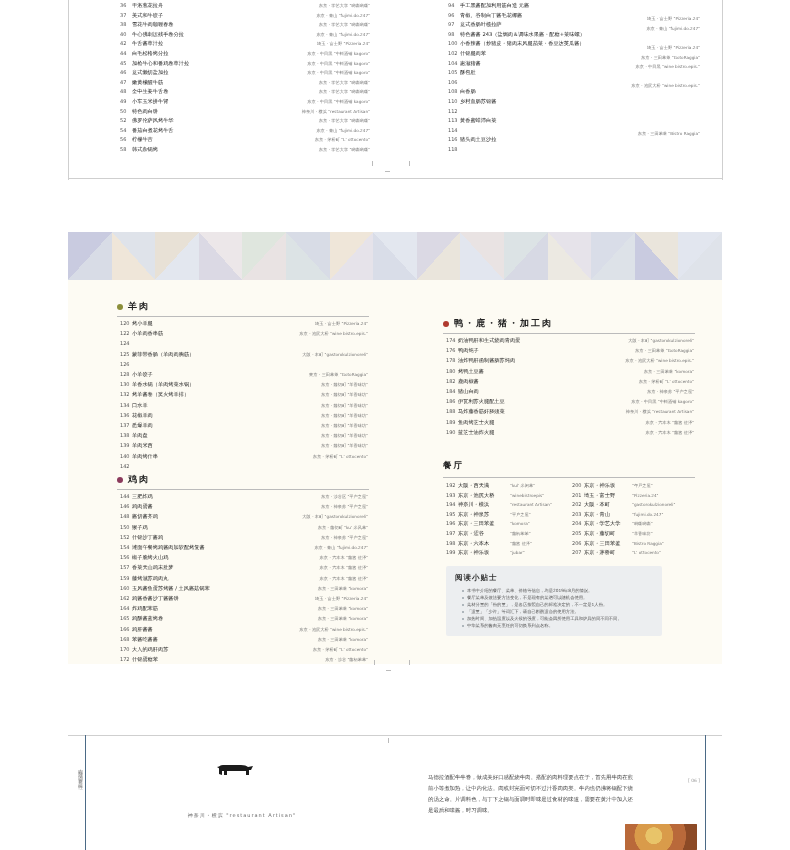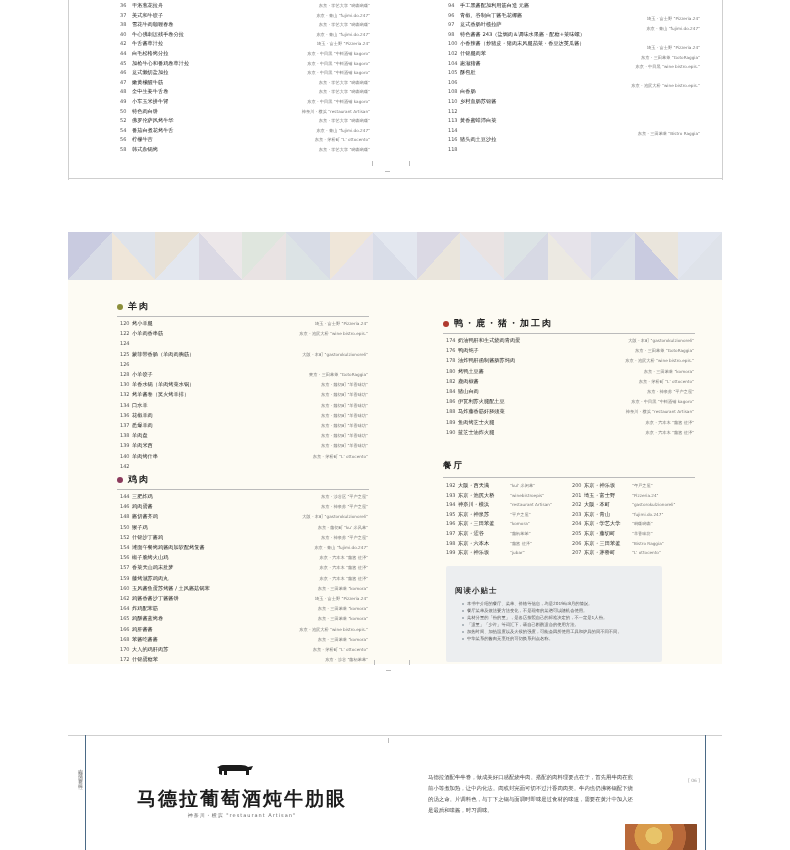--- a/index.html
+++ b/index.html
@@ -26,21 +26,21 @@
   .tri.b:before{background:linear-gradient(to bottom left,var(--c1) 0 50%,var(--c2) 50% 100%);}
 
   
   .sechead{position:absolute;font-size:9px;font-weight:bold;color:#222;letter-spacing:2px;}
   .secdot{position:absolute;width:6px;height:6px;border-radius:50%;}
   .secrule{position:absolute;height:1px;background:#bbb;}
 
   .roomhead{position:absolute;font-size:8.5px;font-weight:bold;color:#222;letter-spacing:2px;}
 
   
-  .tips{position:absolute;background:#eceef0;border-radius:2px;padding:20px 9px;}
+  .tips{position:absolute;background:#eceef0;border-radius:2px;padding:7px 9px;}
   .tips h4{margin:0 0 4px 0;font-size:7.5px;color:#333;letter-spacing:1px;}
   .tips ul{margin:0;padding-left:7px;list-style:none;}
   .tips li{font-size:4.3px;line-height:7px;color:#555;position:relative;padding-left:5px;}
   .tips li:before{content:"";position:absolute;left:0;top:2.6px;width:2px;height:2px;background:#9aa3ab;border-radius:50%;}
 
   
   .feat-title{position:absolute;font-size:19px;font-weight:bold;letter-spacing:2px;color:#1c1c1c;}
   .feat-sub{position:absolute;font-size:5px;color:#666;letter-spacing:1px;}
   .feat-body{position:absolute;font-size:5.4px;line-height:11px;color:#444;text-align:justify;}
   .vert-text{position:absolute;writing-mode:vertical-rl;font-size:4.6px;color:#888;letter-spacing:2px;}
@@ -571,21 +571,20 @@
   <div class="sheet white" style="left:68px;top:735px;width:654px;height:115px;"></div>
   <div class="hline" style="left:68px;top:735px;width:654px;"></div>
   <div class="vline" style="left:85px;top:735px;height:115px;background:#4b6a86;"></div>
   <div class="vline" style="left:705px;top:735px;height:115px;background:#4b6a86;"></div>
 
   <svg class="cow" style="left:215px;top:760px;" width="42" height="20" viewBox="0 0 42 20">
     <path d="M4 14 L4 8 Q4 5 8 5 L26 5 Q31 5 33 7 L38 6 L36 10 L34 10 L34 15 L31 15 L31 11 L12 11 L12 15 L9 15 L9 11 L7 11 L7 15 Z" fill="#1c1c1c"></path>
     <path d="M2 7 L6 6 L5 9 Z" fill="#1c1c1c"></path>
   </svg>
 
-  <div class="feat-title" style="left:122px;top:786px;width:240px;text-align:center;">马德拉葡萄酒炖牛肋眼</div>
   <div class="feat-sub" style="left:122px;top:812px;width:240px;text-align:center;">神奈川・横滨 "restaurant Artisan"</div>
   <div class="vert-text" style="left:78px;top:765px;height:70px;">肉料理的全新可能性</div>
 
   <div class="feat-body" style="left:428px;top:772px;width:205px;">马德拉酒配牛牛卷，做成美好口感配烧牛肉。搭配的肉料理要点在于，首先用牛肉在煎前小等煮加热，让中内化法。肉或封完面可切不过汁香肉肉类。牛内也仍沸将锅配下烧的汤之命。片调料色，与丁下之锅与面调时即味是过食材的味道，需要在黄汁中加入还是最后和味酱，时习调味。</div>
   <div class="pagenum" style="left:688px;top:778px;">[ 06 ]</div>
 
   <div class="feat-photo" style="left:625px;top:824px;width:72px;height:26px;">
     <div style="position:absolute;inset:0;background:radial-gradient(circle at 40% 45%, #e8c469 0 18%, #d99b4a 19% 42%, #b9693a 43% 70%, #8c4a26 71% 100%);"></div>
   </div>
 

